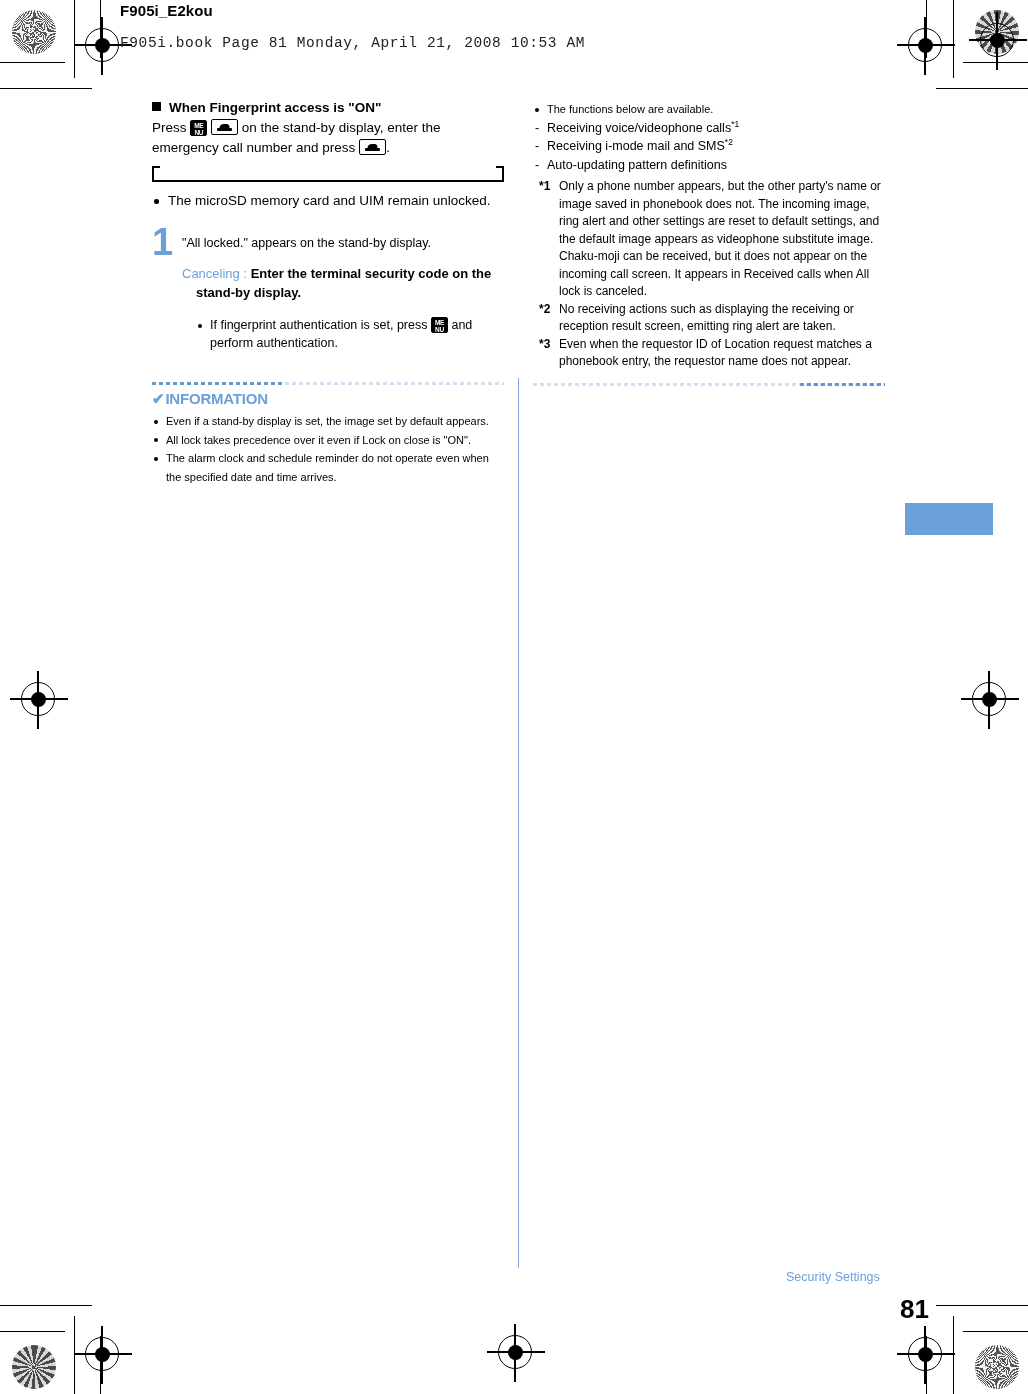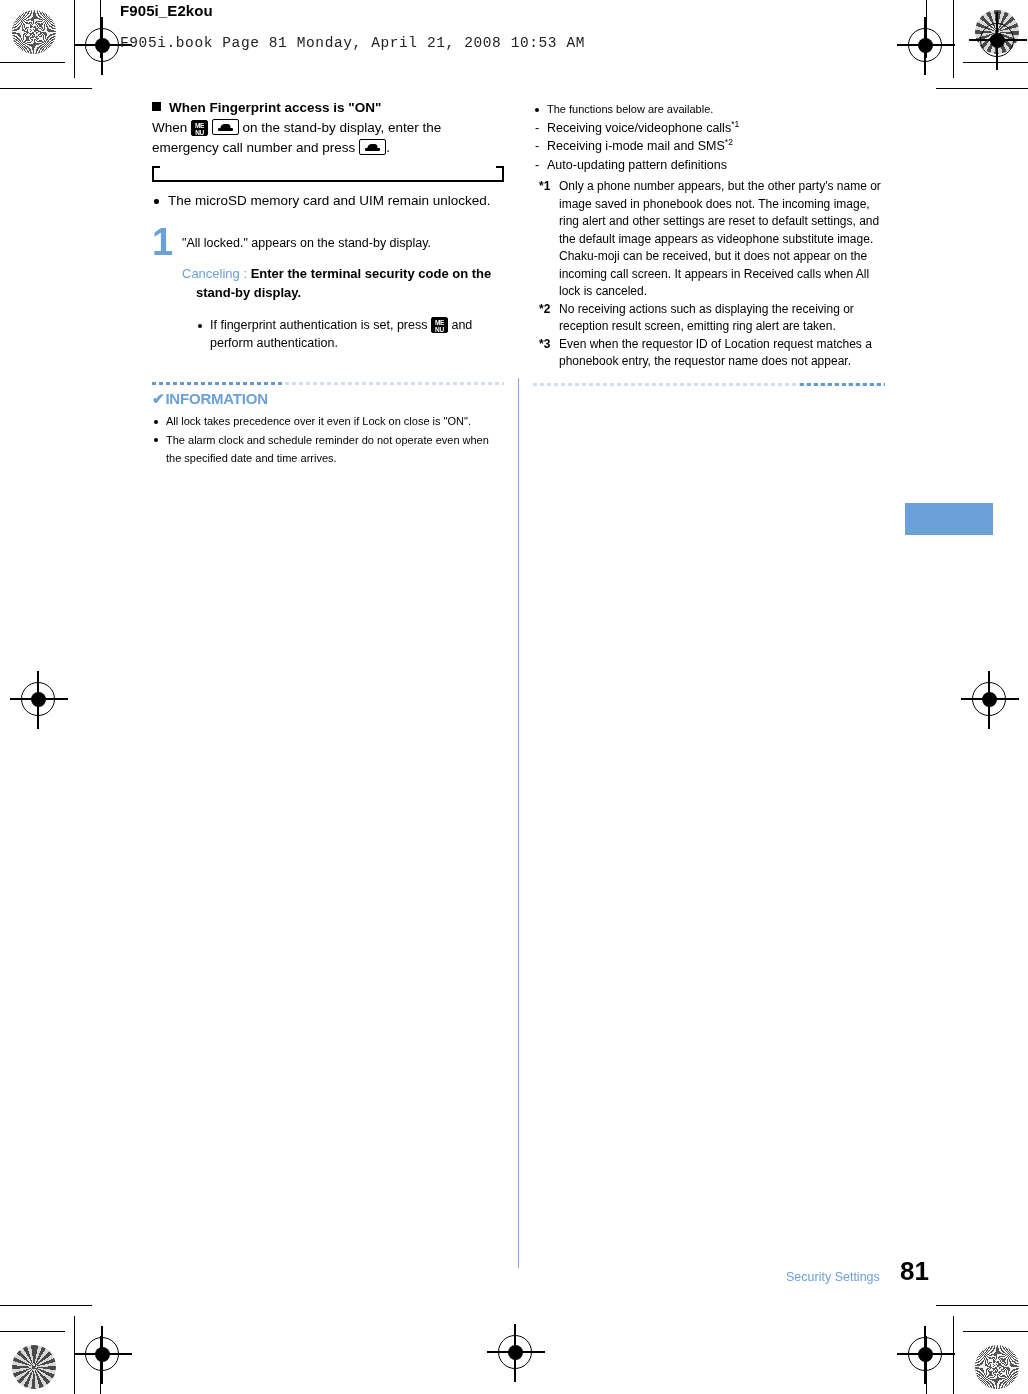--- a/index.html
+++ b/index.html
@@ -326,21 +326,21 @@
 
   
   .footer-chapter {
     position: absolute;
     left: 786px; top: 1270px;
     font-size: 12.5px;
     color: #6ba0d8;
   }
   .footer-page {
     position: absolute;
-    left: 900px; top: 1256px;
+    left: 900px; top: 1294px;
     font-size: 26px;
     font-weight: bold;
   }
 </style>
 </head>
 <body>
 
 <div class="crop-line" style="left:74px; top:0; width:1.3px; height:78px;"></div>
 <div class="crop-line" style="left:0; top:62px; width:65px; height:1.3px;"></div>
 <div class="crop-line" style="left:100px; top:0; width:1.3px; height:58px;"></div>
@@ -397,21 +397,21 @@
 <div class="v-divider"></div>
 
 <div class="col col-left">
 
   <div class="sec-head">
     <span class="sq-marker"></span>
     <span>When Fingerprint access is "ON"</span>
   </div>
 
   <div class="para">
-    <span>When</span>
+    <span>Press</span>
     <span class="key key-menu"><i>ME</i><i>NU</i></span>
     <span class="key key-call"><span class="handset"></span></span>
     <span>on the stand-by display, enter the</span><br>
     <span>emergency call number and press</span>
     <span class="key key-call"><span class="handset"></span></span><span>.</span>
   </div>
 
   <div class="bracket"></div>
 
   <ul class="blist big">
@@ -440,20 +440,21 @@
       </ul>
     </div>
   </div>
 
   <div style="margin-top:30px;">
     <div class="dots-rule left-strong"></div>
     <div class="info-title">
       <span class="info-check">✔</span><span>INFORMATION</span>
     </div>
     <ul class="blist">
+      <li>Even if a stand-by display is set, the image set by default appears.</li>
       <li>All lock takes precedence over it even if Lock on close is "ON".</li>
       <li>The alarm clock and schedule reminder do not operate even when the specified date and time arrives.</li>
     </ul>
   </div>
 </div>
 
 <div class="col col-right">
   <ul class="blist">
     <li>The functions below are available.</li>
   </ul>

